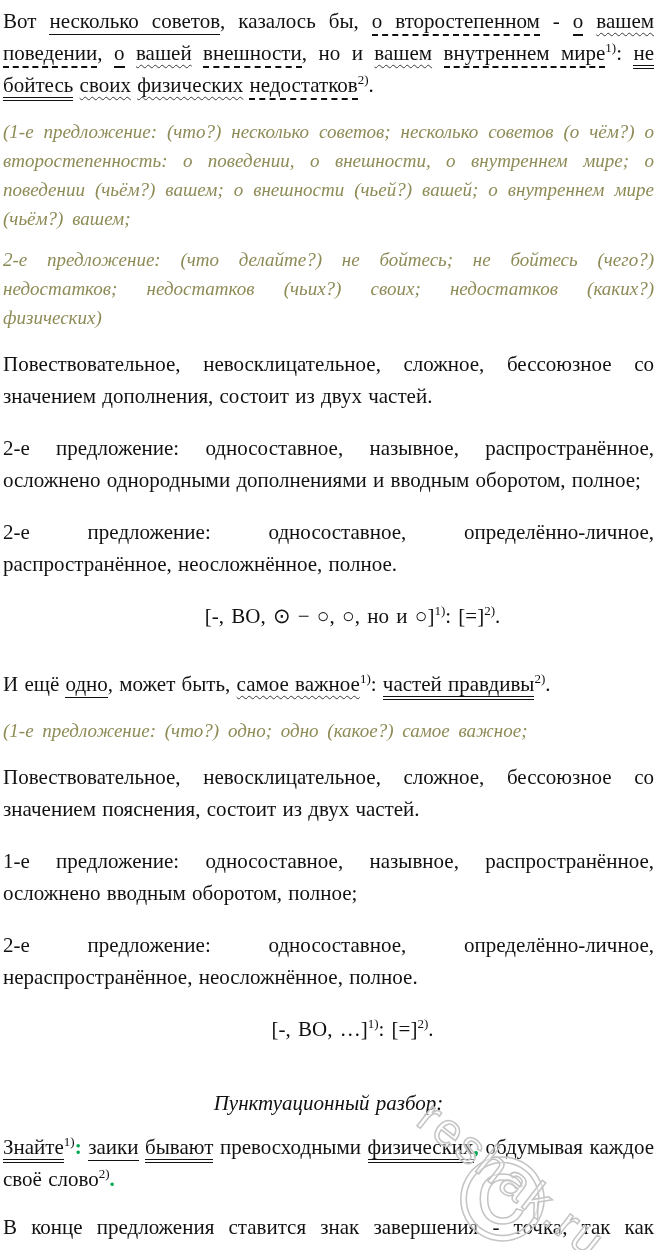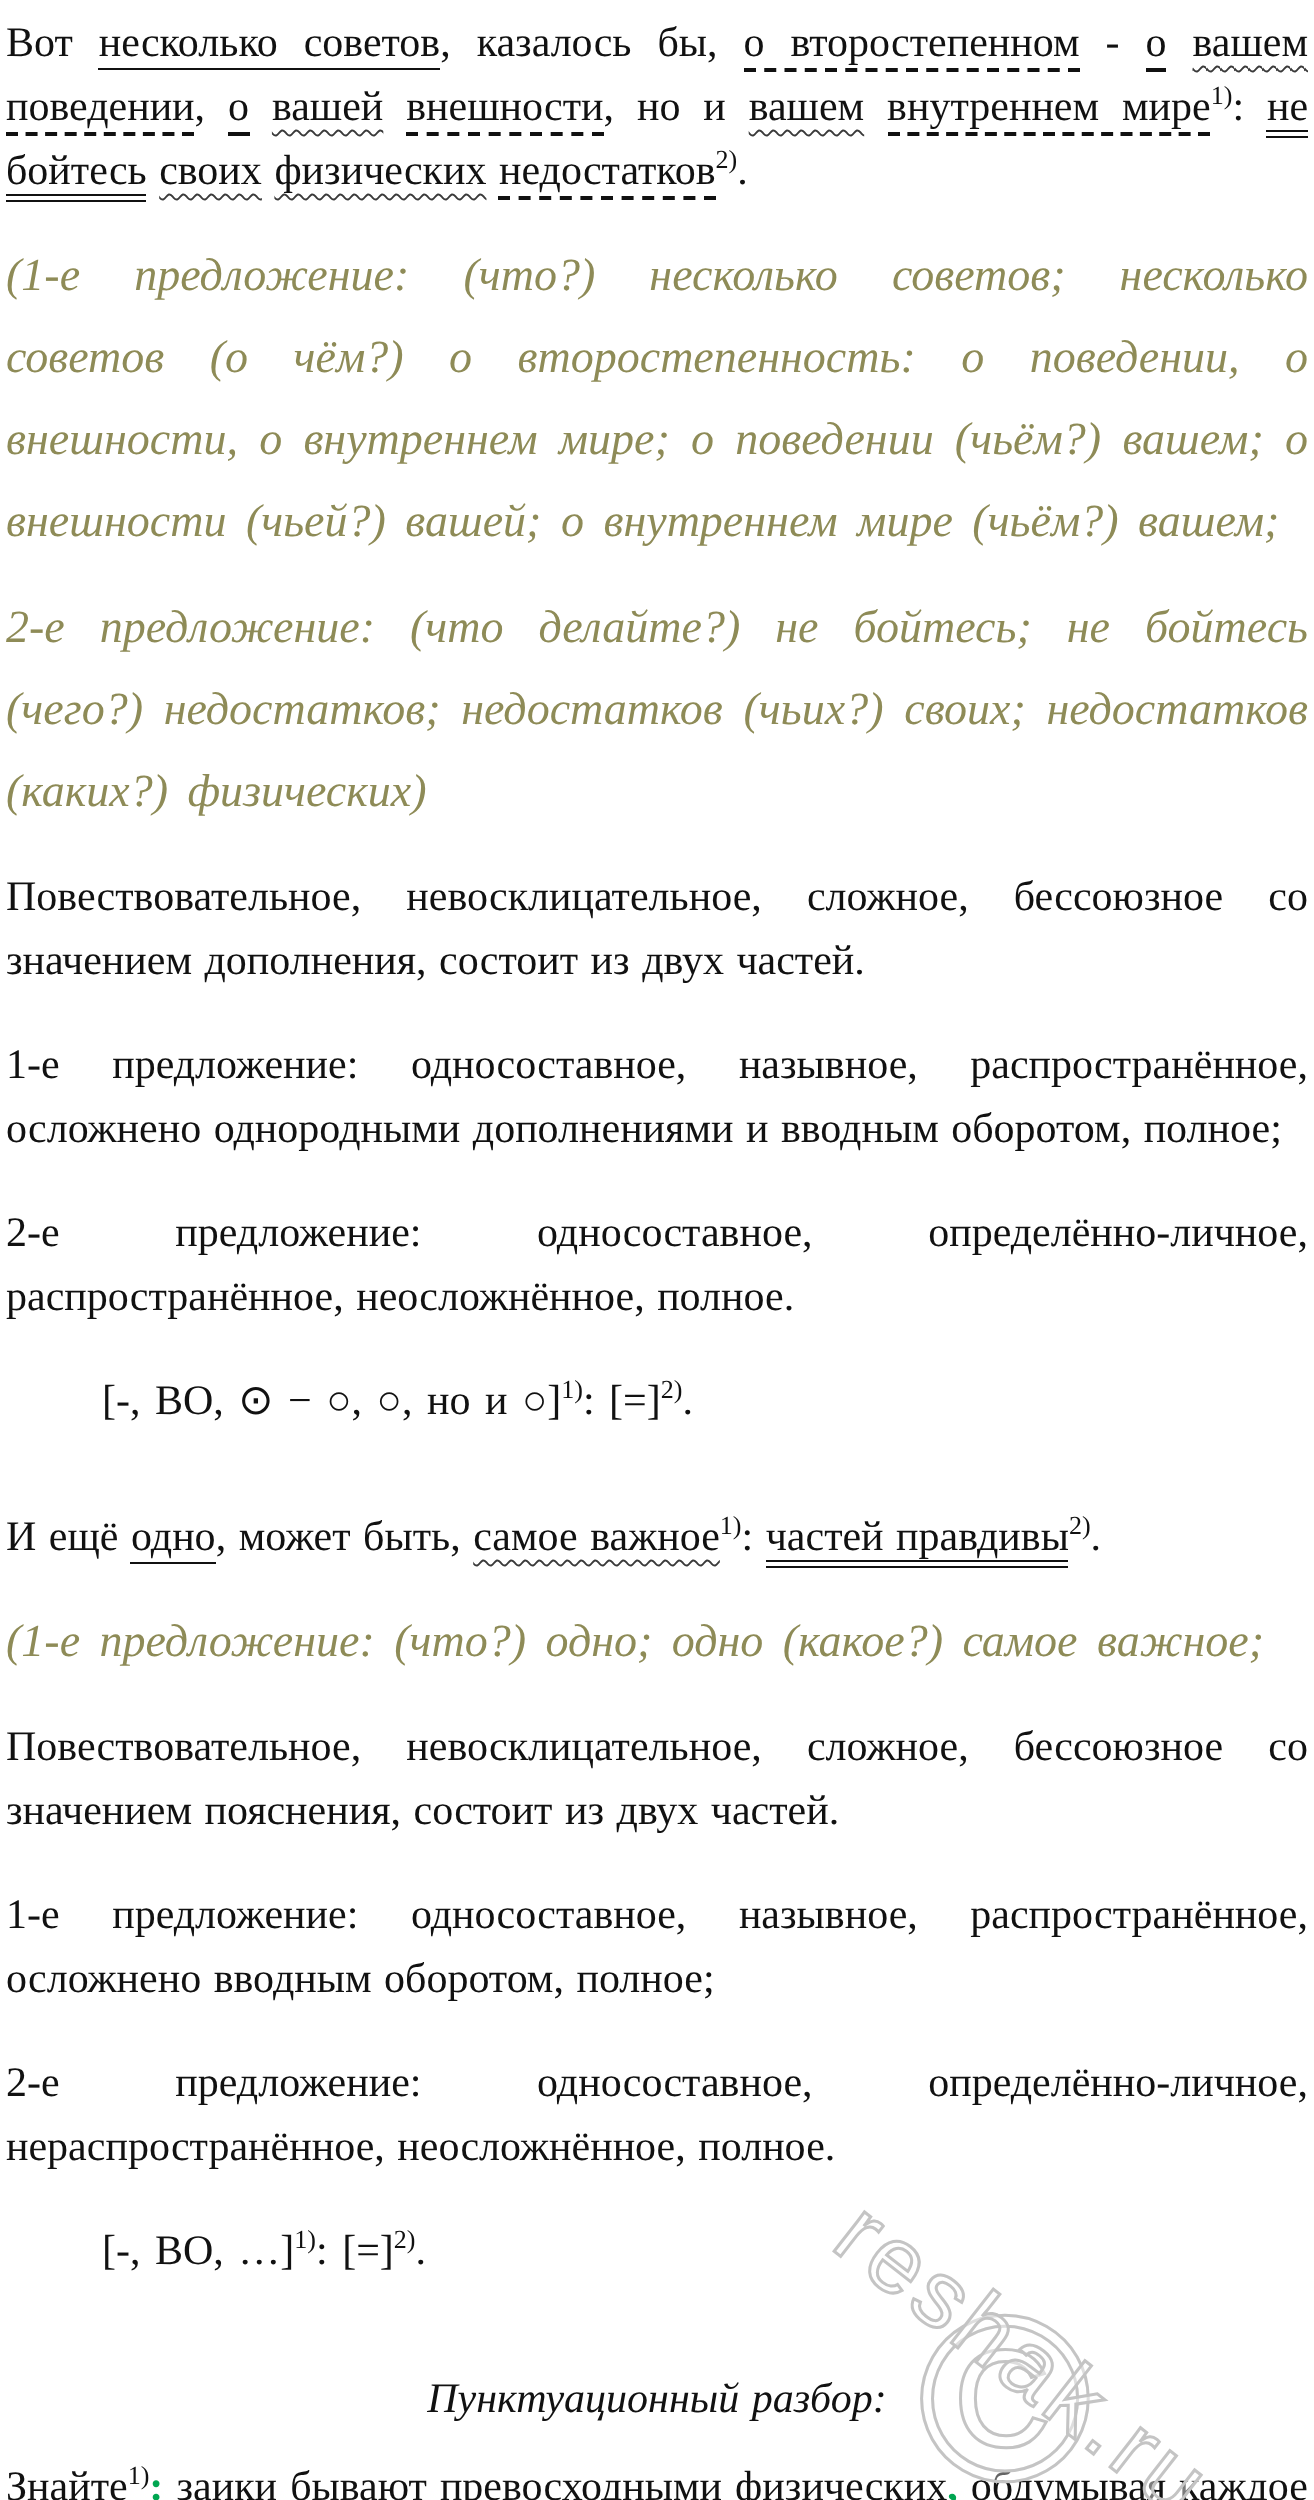--- a/index.html
+++ b/index.html
@@ -22,27 +22,27 @@
   .para{
     margin:0 0 14px 0;
     font-size:21px;
     line-height:32px;
     text-align:justify;
     word-spacing:1px;
   }
   .para.olive{
     color:var(--olive);
     font-style:italic;
-    font-size:23px;
-    line-height:41px;
+    font-size:19px;
+    line-height:29px;
     margin-bottom:12px;
     word-spacing:4px;
   }
   .para.scheme{
-    text-align:left;
+    text-align:center;
     margin-bottom:0;
     word-spacing:2px;
     margin-left:48px;
   }
   .para.heading{
     font-style:italic;
     text-align:center;
     margin-bottom:12px;
   }
   .gap-lg{margin-top:36px;}
@@ -86,21 +86,21 @@
   }
 </style>
 </head>
 <body>
 
 <main>
     <p class="para black mb-md"><span>Вот </span><span class="u-solid">несколько советов</span><span>, казалось бы, </span><span class="u-dash">о второстепенном</span><span> - </span><span class="u-dash">о</span><span> </span><span class="u-wavy">вашем</span><span> </span><span class="u-dash">поведении</span><span>, </span><span class="u-dash">о</span><span> </span><span class="u-wavy">вашей</span><span> </span><span class="u-dash">внешности</span><span>, но и </span><span class="u-wavy">вашем</span><span> </span><span class="u-dash">внутреннем мире</span><sup>1)</sup><span>: </span><span class="u-dbl">не бойтесь</span><span> </span><span class="u-wavy">своих</span><span> </span><span class="u-wavy">физических</span><span> </span><span class="u-dash">недостатков</span><sup>2)</sup><span>.</span></p>
     <p class="para olive"><span>(1-е предложение: (что?) несколько советов; несколько советов (о чём?) о второстепенность: о поведении, о внешности, о внутреннем мире; о поведении (чьём?) вашем; о внешности (чьей?) вашей; о внутреннем мире (чьём?) вашем;</span></p>
     <p class="para olive mb-md"><span>2-е предложение: (что делайте?) не бойтесь; не бойтесь (чего?) недостатков; недостатков (чьих?) своих; недостатков (каких?) физических)</span></p>
     <p class="para black mb-lg"><span>Повествовательное, невосклицательное, сложное, бессоюзное со значением дополнения, состоит из двух частей.</span></p>
-    <p class="para black mb-lg"><span>1-е предложение: односоставное, назывное, распространённое, осложнено однородными дополнениями и вводным оборотом, полное;</span></p>
+    <p class="para black mb-lg"><span>2-е предложение: односоставное, назывное, распространённое, осложнено однородными дополнениями и вводным оборотом, полное;</span></p>
     <p class="para black mb-lg"><span>2-е предложение: односоставное, определённо-личное, распространённое, неосложнённое, полное.</span></p>
     <p class="para scheme"><span>[-, ВО, ⊙ − ○, ○, но и ○]</span><sup>1)</sup><span>: [=]</span><sup>2)</sup><span>.</span></p>
     <p class="para black gap-lg mb-md"><span>И ещё </span><span class="u-solid">одно</span><span>, может быть, </span><span class="u-wavy">самое важное</span><sup>1)</sup><span>: </span><span class="u-dbl">частей правдивы</span><sup>2)</sup><span>.</span></p>
     <p class="para olive"><span>(1-е предложение: (что?) одно; одно (какое?) самое важное;</span></p>
     <p class="para black mb-lg"><span>Повествовательное, невосклицательное, сложное, бессоюзное со значением пояснения, состоит из двух частей.</span></p>
     <p class="para black mb-lg"><span>1-е предложение: односоставное, назывное, распространённое, осложнено вводным оборотом, полное;</span></p>
     <p class="para black mb-lg"><span>2-е предложение: односоставное, определённо-личное, нераспространённое, неосложнённое, полное.</span></p>
     <p class="para scheme"><span>[-, ВО, …]</span><sup>1)</sup><span>: [=]</span><sup>2)</sup><span>.</span></p>
     <p class="para heading gap-xl"><span>Пунктуационный разбор:</span></p>
     <p class="para black mb-md"><span class="u-dbl">Знайте</span><sup>1)</sup><span class="c-green">:</span><span> </span><span class="u-solid">заики</span><span> </span><span class="u-dbl">бывают</span><span> превосходными </span><span class="u-dbl">физических</span><span class="c-green">,</span><span> обдумывая каждое своё слово</span><sup>2)</sup><span class="c-green">.</span></p>

